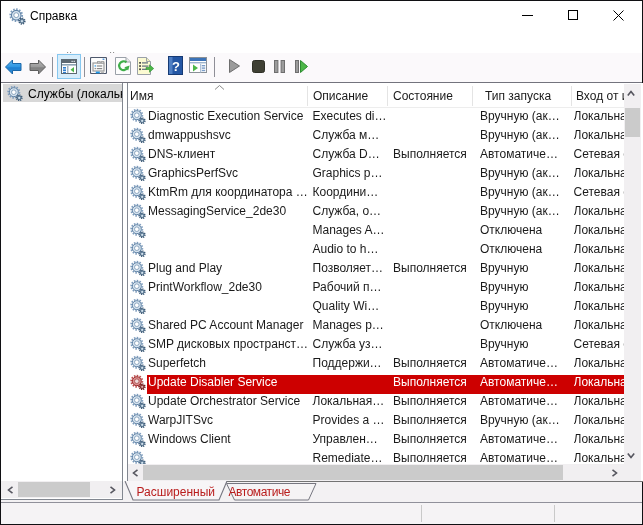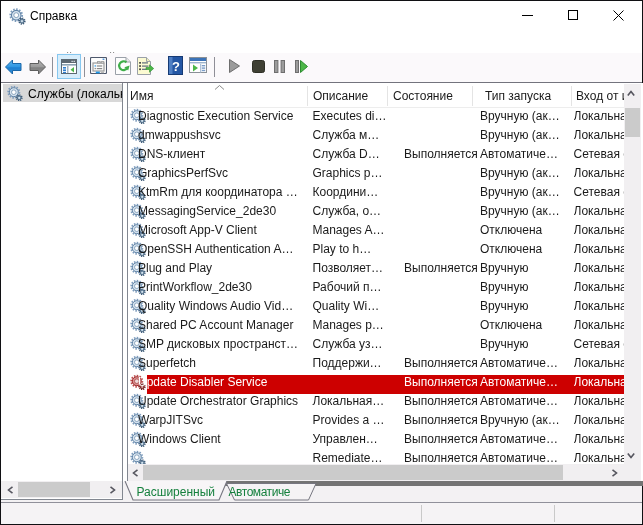--- a/index.html
+++ b/index.html
@@ -11,38 +11,38 @@
   #menu{position:absolute;left:0;top:30px;width:100%;height:22px;background:#fff;font-size:12px;color:#000;}
   #menu span{position:absolute;top:20px;margin-left:40px;}
   #toolbar{position:absolute;left:0;top:52px;width:641px;height:29px;background:#fbf9fb;}
   .tsep{position:absolute;top:4px;width:1px;height:20px;background:#8f8f97;}
   #topline{position:absolute;left:0;top:81px;width:641px;height:1px;background:#73737d;}
   #leftpanel{position:absolute;left:0px;top:82px;width:121px;height:416px;background:#fff;border-right:1px solid #828790;border-bottom:1px solid #828790;}
   #lp-sel{position:absolute;left:2px;top:1px;width:119px;height:18px;background:#d8d8d8;}
   #lp-text{position:absolute;left:27px;top:4px;font-size:12px;white-space:nowrap;overflow:hidden;width:94px;color:#000;}
   #lp-scroll{position:absolute;left:0px;top:398px;width:121px;height:17px;background:#f1eff1;}
   #lp-thumb{position:absolute;left:17px;top:1px;width:72px;height:15px;background:#cbcbcb;}
-  #rightpane{position:absolute;left:126px;top:82px;width:515px;height:398px;background:#fff;border-left:1px solid #828790;border-bottom:5px solid #737373;}
+  #rightpane{position:absolute;left:126px;top:82px;width:515px;height:398px;background:#fff;border-left:1px solid #828790;border-bottom:1px solid #737373;}
   #lvhead{position:absolute;left:0;top:1px;width:496px;height:23px;background:#fff;font-size:12px;color:#1a1a1a;overflow:hidden;}
   #lvhead span{position:absolute;top:5px;white-space:nowrap;}
   .hsep{position:absolute;top:2px;width:1px;height:20px;background:#e4e4e4;}
   #rows{position:absolute;left:0;top:24px;width:496px;height:357px;overflow:hidden;background:#fff;}
   .row{position:absolute;left:0;width:496px;height:19px;font-size:12px;color:#1a1a1a;}
   .row span{position:absolute;top:2px;white-space:nowrap;}
-  .c0{left:10px;} .c1{left:184.5px;} .c2{left:276px;} .c3{left:352px;} .c4{left:445.5px;width:50px;overflow:hidden;}
+  .c0{left:20px;} .c1{left:184.5px;} .c2{left:265px;} .c3{left:352px;} .c4{left:445.5px;width:50px;overflow:hidden;}
   .gear{position:absolute;left:2px;top:1px;width:16px;height:16px;}
   .redfill{position:absolute;left:19px;top:2px;width:477px;height:19px;background:#cd0000;}
   .red span{color:#fff;z-index:2;}
   #vscroll{position:absolute;left:496px;top:1px;width:17px;height:380px;background:#f1eff1;}
   #vthumb{position:absolute;left:1px;top:24px;width:15px;height:29px;background:#cbcbcb;}
   #hscroll{position:absolute;left:0px;top:381px;width:496px;height:17px;background:#f1eff1;}
   #hthumb{position:absolute;left:15px;top:1px;width:420px;height:15px;background:#cbcbcb;}
   #corner{position:absolute;left:496px;top:381px;width:17px;height:17px;background:#f1eff1;}
   #tabs{position:absolute;left:122px;top:480px;width:520px;height:22px;}
-  .tabtxt{position:absolute;top:4px;font-size:12px;color:#15803d;white-space:nowrap;}
+  .tabtxt{position:absolute;top:4px;font-size:12px;color:#b91c1c;white-space:nowrap;}
   #status{position:absolute;left:0px;top:501px;width:641px;height:21px;background:#f5f3f5;border-top:1px solid #90909a;}
   #status .ssep{position:absolute;top:2px;width:1px;height:17px;background:#c9c9c9;}
   .sb{position:absolute;}
 </style></head>
 <body>
 <svg width="0" height="0" style="position:absolute">
 <defs>
 <g id="gearbig">
   <circle cx="6.8" cy="7.2" r="5.6" fill="none" stroke="#7d9cbd" stroke-width="1.7" stroke-dasharray="1.5,1.35"></circle>
   <circle cx="6.8" cy="7.2" r="4.5" fill="#d7e4f0" stroke="#5e81a4" stroke-width="1"></circle>
@@ -261,31 +261,29 @@
           </svg>
           <span class="c0">MessagingService_2de30</span>
           <span class="c1">Служба, о…</span>
           <span class="c3">Вручную (ак…</span>
           <span class="c4">Локальная си</span>
         </div>
       <div class="row" style="top:114px">
           <svg class="gear">
             <use href="#gearbig"></use>
           </svg>
-          <span class="c0">Microsoft App-V Client</span>
           <span class="c1">Manages A…</span>
           <span class="c3">Отключена</span>
           <span class="c4">Локальная си</span>
         </div>
       <div class="row" style="top:133px">
           <svg class="gear">
             <use href="#gearbig"></use>
           </svg>
-          <span class="c0">OpenSSH Authentication A…</span>
-          <span class="c1">Play to h…</span>
+          <span class="c1">Audio to h…</span>
           <span class="c3">Отключена</span>
           <span class="c4">Локальная си</span>
         </div>
       <div class="row" style="top:152px">
           <svg class="gear">
             <use href="#gearbig"></use>
           </svg>
           <span class="c0">Plug and Play</span>
           <span class="c1">Позволяет…</span>
           <span class="c2">Выполняется</span>
@@ -298,21 +296,20 @@
           </svg>
           <span class="c0">PrintWorkflow_2de30</span>
           <span class="c1">Рабочий п…</span>
           <span class="c3">Вручную</span>
           <span class="c4">Локальная си</span>
         </div>
       <div class="row" style="top:190px">
           <svg class="gear">
             <use href="#gearbig"></use>
           </svg>
-          <span class="c0">Quality Windows Audio Vid…</span>
           <span class="c1">Quality Wi…</span>
           <span class="c3">Вручную</span>
           <span class="c4">Локальная си</span>
         </div>
       <div class="row" style="top:209px">
           <svg class="gear">
             <use href="#gearbig"></use>
           </svg>
           <span class="c0">Shared PC Account Manager</span>
           <span class="c1">Manages p…</span>
@@ -345,21 +342,21 @@
           </svg>
           <span class="c0">Update Disabler Service</span>
           <span class="c2">Выполняется</span>
           <span class="c3">Автоматиче…</span>
           <span class="c4">Локальная си</span>
         </div>
       <div class="row" style="top:285px">
           <svg class="gear">
             <use href="#gearbig"></use>
           </svg>
-          <span class="c0">Update Orchestrator Graphics</span>
+          <span class="c0">Update Orchestrator Service</span>
           <span class="c1">Локальная…</span>
           <span class="c2">Выполняется</span>
           <span class="c3">Автоматиче…</span>
           <span class="c4">Локальная си</span>
         </div>
       <div class="row" style="top:304px">
           <svg class="gear">
             <use href="#gearbig"></use>
           </svg>
           <span class="c0">WarpJITSvc</span>

